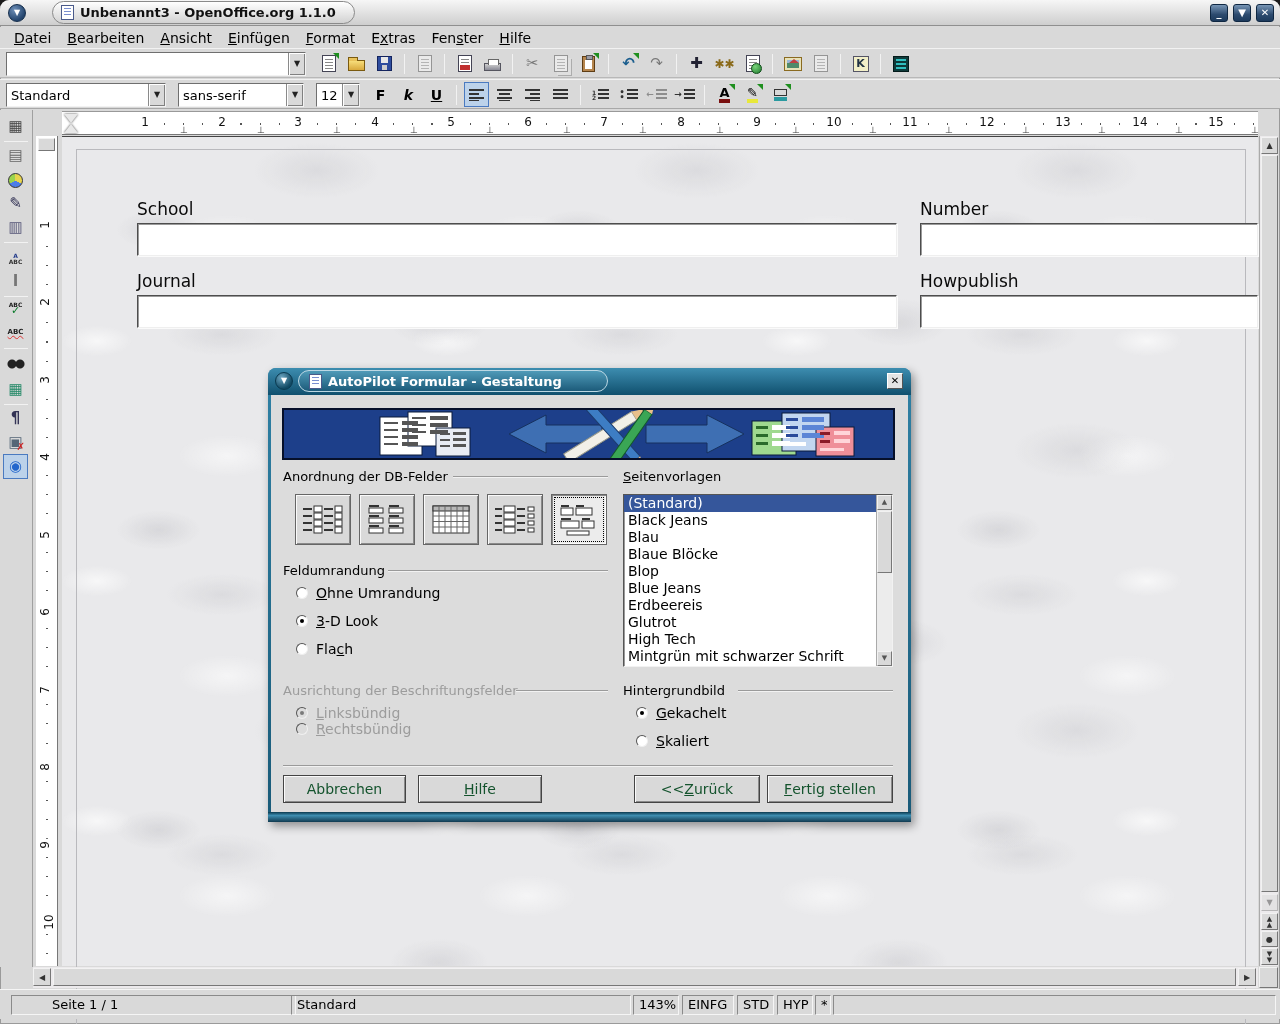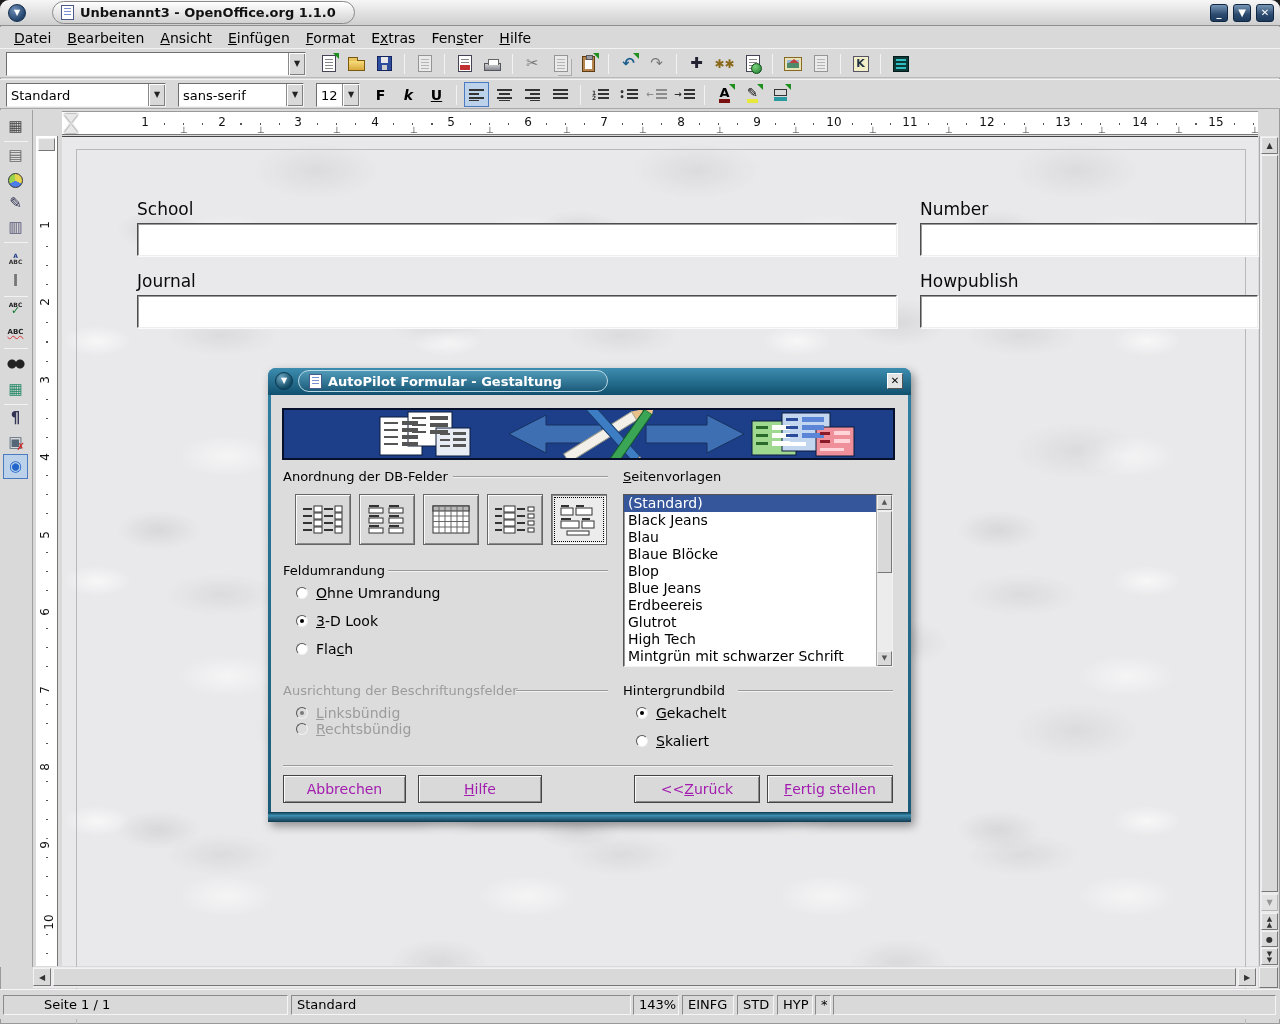--- a/index.html
+++ b/index.html
@@ -143,21 +143,21 @@
   .litem.sel{background:#35569b;color:#fff;}
   .lsb{position:absolute;right:0;top:0;width:16px;bottom:0;background:#ececec;border-left:1px solid #aaa;}
   .lsb .b{position:absolute;left:0;width:15px;height:15px;background:#d9d9d9;border:1px solid;border-color:#f2f2f2 #777 #777 #f2f2f2;font-size:7px;color:#555;text-align:center;line-height:13px;}
   .lsb .th{position:absolute;left:0;top:16px;width:15px;height:62px;background:#d9d9d9;border:1px solid;border-color:#f2f2f2 #777 #777 #f2f2f2;}
   .radio{position:absolute;display:flex;align-items:center;gap:8px;font-size:14px;color:#000;}
   .radio .rc{width:12px;height:12px;border-radius:50%;background:#fff;border:1px solid;border-color:#555 #f0f0f0 #f0f0f0 #555;position:relative;flex:0 0 auto;}
   .radio.on .rc::after{content:"";position:absolute;left:3px;top:3px;width:4px;height:4px;border-radius:50%;background:#000;}
   .radio.disab{color:#9c9c9c;}
   .radio.disab .rc{background:#dcdcdc;}
   .radio.disab.on .rc::after{background:#7a7a7a;}
-  .dbtn{position:absolute;height:28px;background:#d9d9d9;border:1px solid #444;box-shadow:inset 1px 1px 0 #fafafa,inset -1px -1px 0 #8a8a8a;font-size:14px;color:#a21caf;display:flex;align-items:center;justify-content:center;font-family:"DejaVu Sans","Liberation Sans",sans-serif;}
+  .dbtn{position:absolute;height:28px;background:#d9d9d9;border:1px solid #444;box-shadow:inset 1px 1px 0 #fafafa,inset -1px -1px 0 #8a8a8a;font-size:14px;color:#14532d;display:flex;align-items:center;justify-content:center;font-family:"DejaVu Sans","Liberation Sans",sans-serif;}
 </style>
 </head>
 <body>
 
 <div id="screen">
 <div class="window">
 
   <div class="titlebar">
     <div class="menu-circle">▼</div>
     <div class="title-tab">
@@ -457,21 +457,21 @@
   </div>
 
   <div class="hsb">
     <span class="sb-btn" style="left:0;top:1px;width:18px;height:18px;">◀</span>
     <span class="thumb"></span>
     <span class="sb-btn" style="left:1205px;top:1px;width:18px;height:18px;">▶</span>
   </div>
   <span class="sb-btn" style="left:1259px;top:967px;width:19px;height:21px;"></span>
 
   <div class="statusbar">
-    <span class="sfield" style="left:3px;width:285px;padding-left:40px;">Seite 1 / 1</span>
+    <span class="sfield" style="left:11px;width:285px;padding-left:40px;">Seite 1 / 1</span>
     <span class="sfield" style="left:291px;width:340px;">Standard</span>
     <span class="sfield" style="left:633px;width:46px;">143%</span>
     <span class="sfield" style="left:682px;width:52px;">EINFG</span>
     <span class="sfield" style="left:737px;width:37px;">STD</span>
     <span class="sfield" style="left:777px;width:36px;">HYP</span>
     <span class="sfield" style="left:815px;width:16px;">*</span>
     <span class="sfield" style="left:833px;width:443px;"></span>
   </div>
 
   <div class="dlg">

